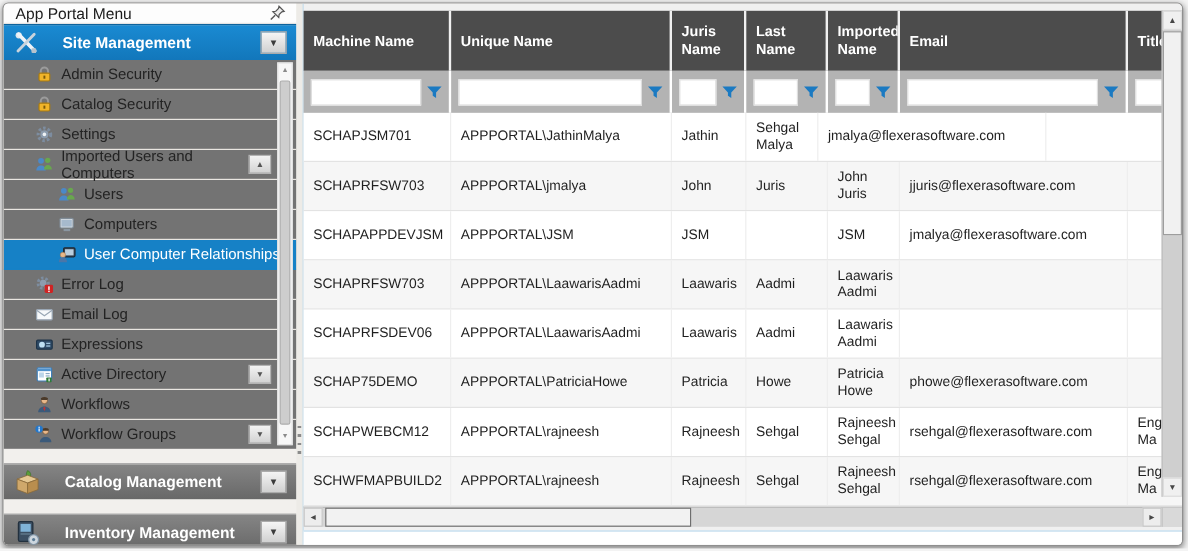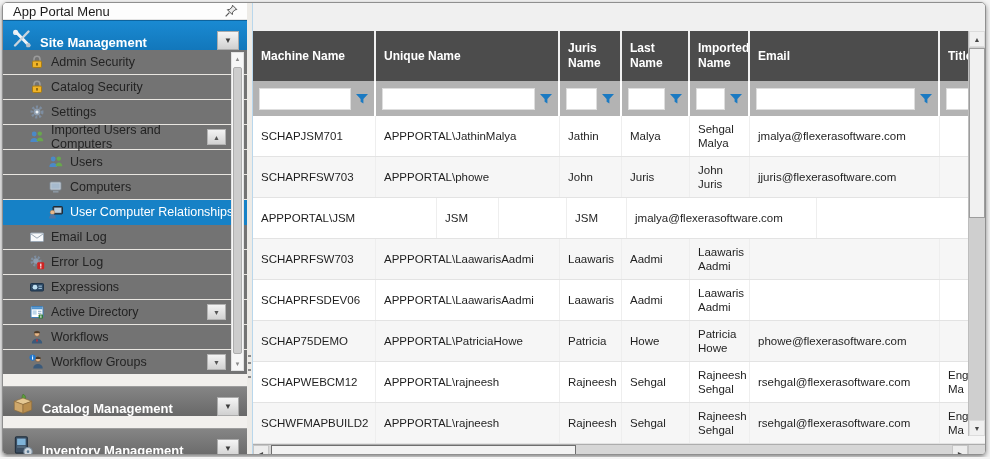--- a/index.html
+++ b/index.html
@@ -7,21 +7,21 @@
   .window{
     width:984px; height:453px; margin:2px; border:1px solid #8f8f8f; border-radius:5px;
     overflow:hidden; display:flex; background:#f0eeeb;
     box-shadow:0 2px 5px rgba(0,0,0,.45);
   }
   
   .sidebar{ width:244px; display:flex; flex-direction:column; background:#f2f0ed; }
   .sb-title{ height:27px; background:#fdfdfd; display:flex; align-items:center;
     padding:0 8px 0 10px; font-size:13px; color:#1b1b1b; border-bottom:1px solid #e4e4e4;}
   .sb-title .pin{ margin-left:auto; width:16px; height:16px; }
-  .sb-head{ height:30px; display:flex; align-items:flex-end; gap:7px; padding:0 8px;
+  .sb-head{ height:30px; display:flex; align-items:center; gap:19px; padding:0 8px;
     color:#fff; font-weight:700; font-size:13px; flex:none; }
   .sb-head.blue{ background:linear-gradient(#1a8ad2,#1277bb); border-top:1px solid #0d639d;}
   .sb-head.gray{ background:linear-gradient(#858585,#686868); border-top:1px solid #9d9d9d; margin-top:12px;}
   .dd-btn{ margin-left:auto; width:22px; height:19px; flex:none;
     background:linear-gradient(#f5f5f5,#d0d0d0); border:1px solid #ababab;
     display:flex; align-items:center; justify-content:center; font-size:8px; color:#3c3c3c;}
   .sb-items{ position:relative; height:324px; overflow:hidden; background:#737373; flex:none;}
   .sb-item{ height:25px; display:flex; align-items:center; gap:6px; padding-left:26px;
     border-bottom:1px solid #e9e6e1; font-size:12.5px; color:#232323; }
   .sb-item.sub{ padding-left:45px; }
@@ -37,21 +37,21 @@
   .sb-scroll .thumb{ position:absolute; left:1px; right:1px; top:14px; bottom:16px;
     background:#cdcdcd; border:1px solid #aeaeae; border-radius:2px; }
   .sb-filler{ flex:1; background:#7b7b7b; }
   
   .splitter{ width:5px; background:#edebe7; position:relative; flex:none; }
   .splitter .grip{ position:absolute; top:352px; left:1px; width:3px; height:28px;
     background:repeating-linear-gradient(#8b8b8b 0 2px, transparent 2px 7px); }
   
   .main{ flex:1; min-width:0; background:#f0f0f0; border-left:1px solid #b9d7ec;
     padding-top:6px; display:flex; flex-direction:column; }
-  .grid{ position:relative; flex:none;margin-top:22px; }
+  .grid{ position:relative; flex:none; }
   .row{ display:flex; }
   .hcell{ background:#4c4c4c; color:#fff; font-weight:700; font-size:12px;
     padding:4px 8px; display:flex; align-items:center; border-right:2px solid #f0f0f0; height:50px; overflow:hidden; line-height:1.25;}
   .fcell{ background:#b3b3b3; height:35px; display:flex; align-items:center; gap:3px;
     padding:0 4px 0 6px; border-right:2px solid #fff; overflow:hidden;}
   .fcell input{ flex:1; min-width:20px; height:22px; border:1px solid #dedede; background:#fff; padding:0 4px; font-size:12px;}
   .funnel{ width:16px; height:16px; flex:none; display:inline-flex; }
   .bcell{ font-size:11.5px; color:#1f1f1f; padding:4px 8px; display:flex; align-items:center;
     border-right:1px solid #eeeeee; height:40px; overflow:hidden; line-height:1.25;}
   .brow{ border-bottom:1px solid #e3e3e3; }
@@ -182,37 +182,37 @@
               <rect x="6.2" y="3.7" width="7.1" height="5.1" fill="#b9cede"></rect>
               <circle cx="4.4" cy="8.4" r="2.2" fill="#e8b88a" stroke="#a97b4f" stroke-width=".5"></circle>
               <path d="M1 14.6c0-2.7 1.6-4.3 3.4-4.3 1.9 0 3.5 1.6 3.5 4.3z" fill="#4a76a8"></path>
             </svg>
           </span>
         <span>User Computer Relationships</span>
       </div>
       <div class="sb-item">
         <span class="icon">
             <svg viewBox="0 0 16 16">
-              <rect x="1.5" y="4" width="13" height="8.5" rx=".8" fill="#f7f9fb" stroke="#9aa7b5"></rect>
-              <path d="M1.5 4.6L8 9.2l6.5-4.6" fill="none" stroke="#9aa7b5"></path>
-            </svg>
-          </span>
-        <span>Email Log</span>
-      </div>
-      <div class="sb-item">
-        <span class="icon">
-            <svg viewBox="0 0 16 16">
               <circle cx="7" cy="7" r="4.3" fill="none" stroke="#7d8da0" stroke-width="2.4" stroke-dasharray="2 1.6"></circle>
               <circle cx="7" cy="7" r="2.8" fill="#8c9cae"></circle>
               <rect x="8.2" y="8.2" width="7" height="7" rx="1.2" fill="#cf2323"></rect>
               <rect x="11.2" y="9.6" width="1.2" height="3" fill="#fff"></rect>
               <rect x="11.2" y="13.2" width="1.2" height="1.2" fill="#fff"></rect>
             </svg>
           </span>
         <span>Error Log</span>
+      </div>
+      <div class="sb-item">
+        <span class="icon">
+            <svg viewBox="0 0 16 16">
+              <rect x="1.5" y="4" width="13" height="8.5" rx=".8" fill="#f7f9fb" stroke="#9aa7b5"></rect>
+              <path d="M1.5 4.6L8 9.2l6.5-4.6" fill="none" stroke="#9aa7b5"></path>
+            </svg>
+          </span>
+        <span>Email Log</span>
       </div>
       <div class="sb-item">
         <span class="icon">
             <svg viewBox="0 0 16 16">
               <rect x="1.5" y="4.5" width="13" height="7.5" rx="1" fill="#2e4a66" stroke="#1d3348"></rect>
               <circle cx="6" cy="8.2" r="2.4" fill="#bfe0f2"></circle>
               <rect x="9.5" y="6.6" width="3.4" height="1.1" fill="#9fc4dd"></rect>
               <rect x="9.5" y="8.8" width="3.4" height="1.1" fill="#9fc4dd"></rect>
             </svg>
           </span>
@@ -371,35 +371,35 @@
         <div class="fcell c6">
             <input style="">
           </div>
       </div>
 
       <div>
         <div class="row brow">
           <div class="bcell c0">SCHAPJSM701</div>
           <div class="bcell c1">APPPORTAL\JathinMalya</div>
           <div class="bcell c2">Jathin</div>
-          <div class="bcell c3">Malya</div>
           <div class="bcell c4">Sehgal Malya</div>
           <div class="bcell c5">jmalya@flexerasoftware.com</div>
           <div class="bcell c6"></div>
         </div>
         <div class="row brow">
           <div class="bcell c0">SCHAPRFSW703</div>
-          <div class="bcell c1">APPPORTAL\phowe</div>
+          <div class="bcell c1">APPPORTAL\jmalya</div>
           <div class="bcell c2">John</div>
           <div class="bcell c3">Juris</div>
           <div class="bcell c4">John Juris</div>
           <div class="bcell c5">jjuris@flexerasoftware.com</div>
           <div class="bcell c6"></div>
         </div>
         <div class="row brow">
+          <div class="bcell c0">SCHAPAPPDEVJSM</div>
           <div class="bcell c1">APPPORTAL\JSM</div>
           <div class="bcell c2">JSM</div>
           <div class="bcell c3"></div>
           <div class="bcell c4">JSM</div>
           <div class="bcell c5">jmalya@flexerasoftware.com</div>
           <div class="bcell c6"></div>
         </div>
         <div class="row brow">
           <div class="bcell c0">SCHAPRFSW703</div>
           <div class="bcell c1">APPPORTAL\LaawarisAadmi</div>

